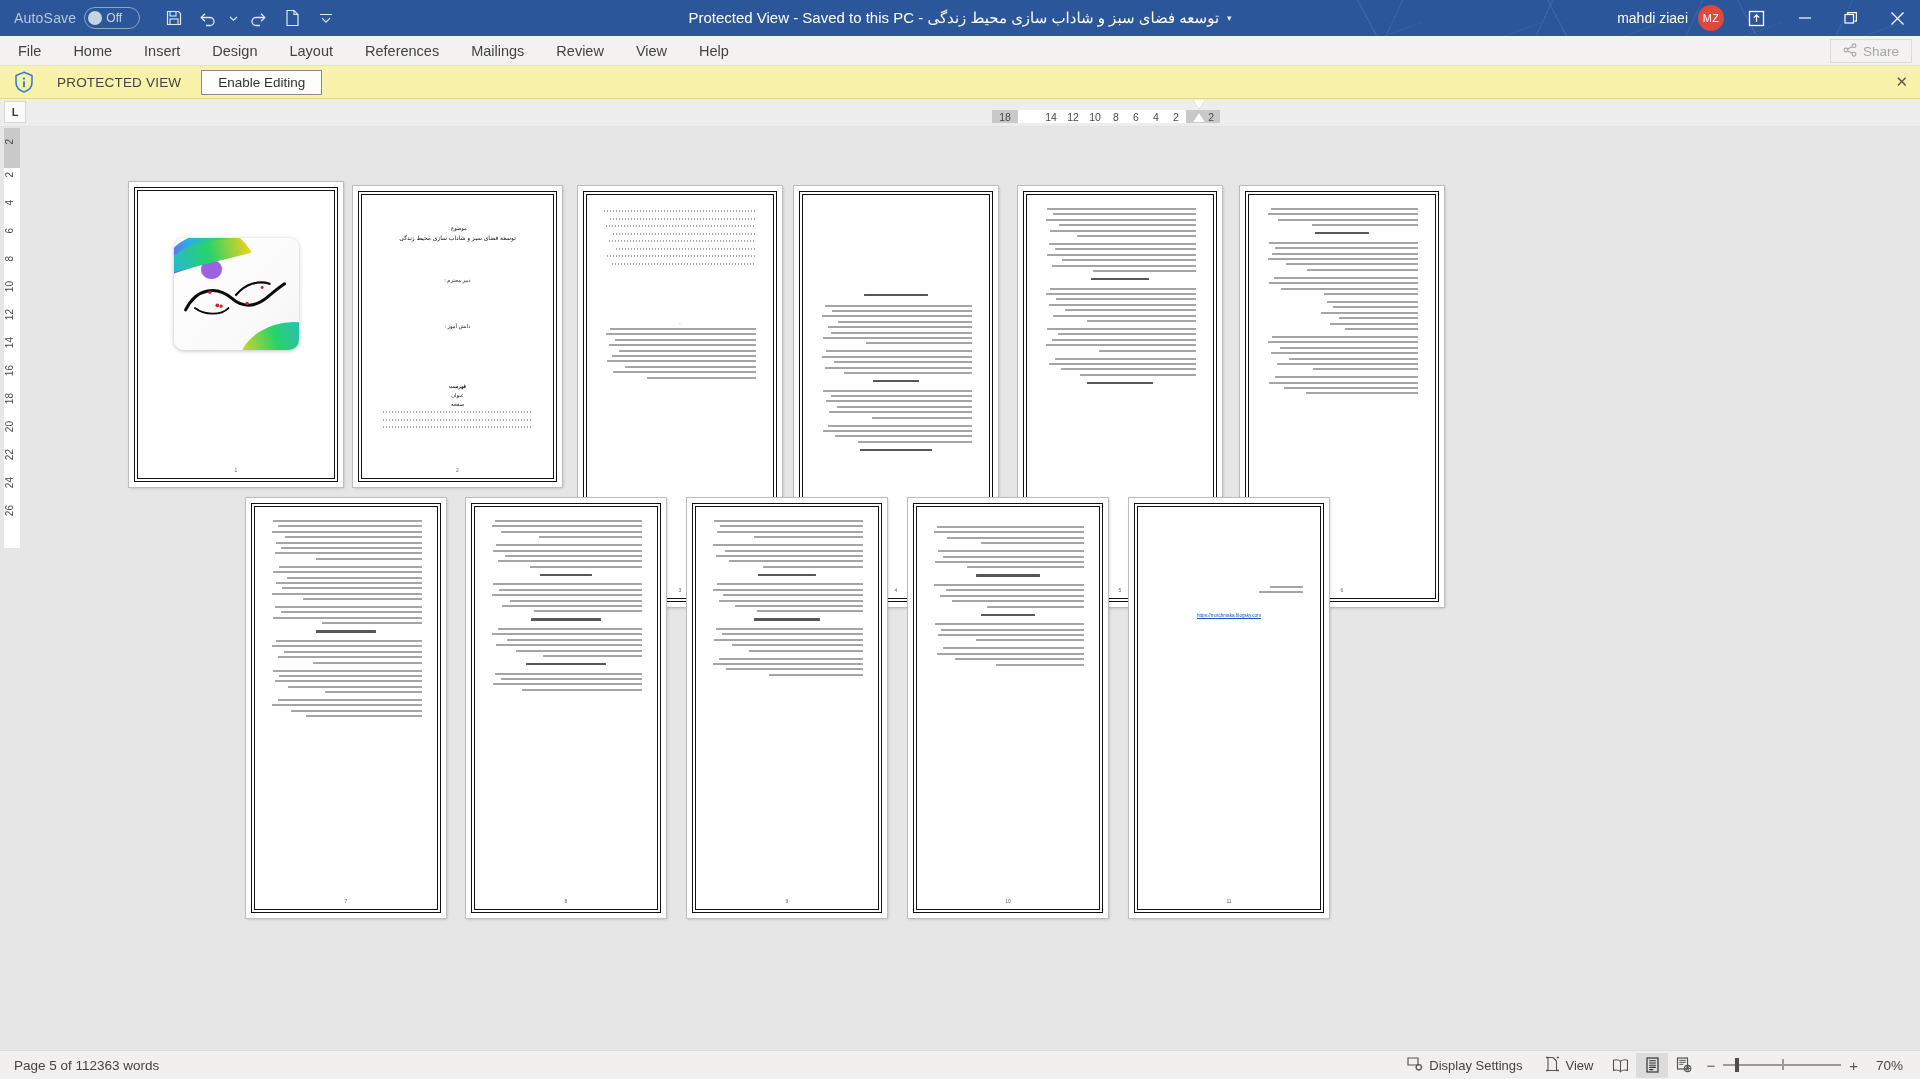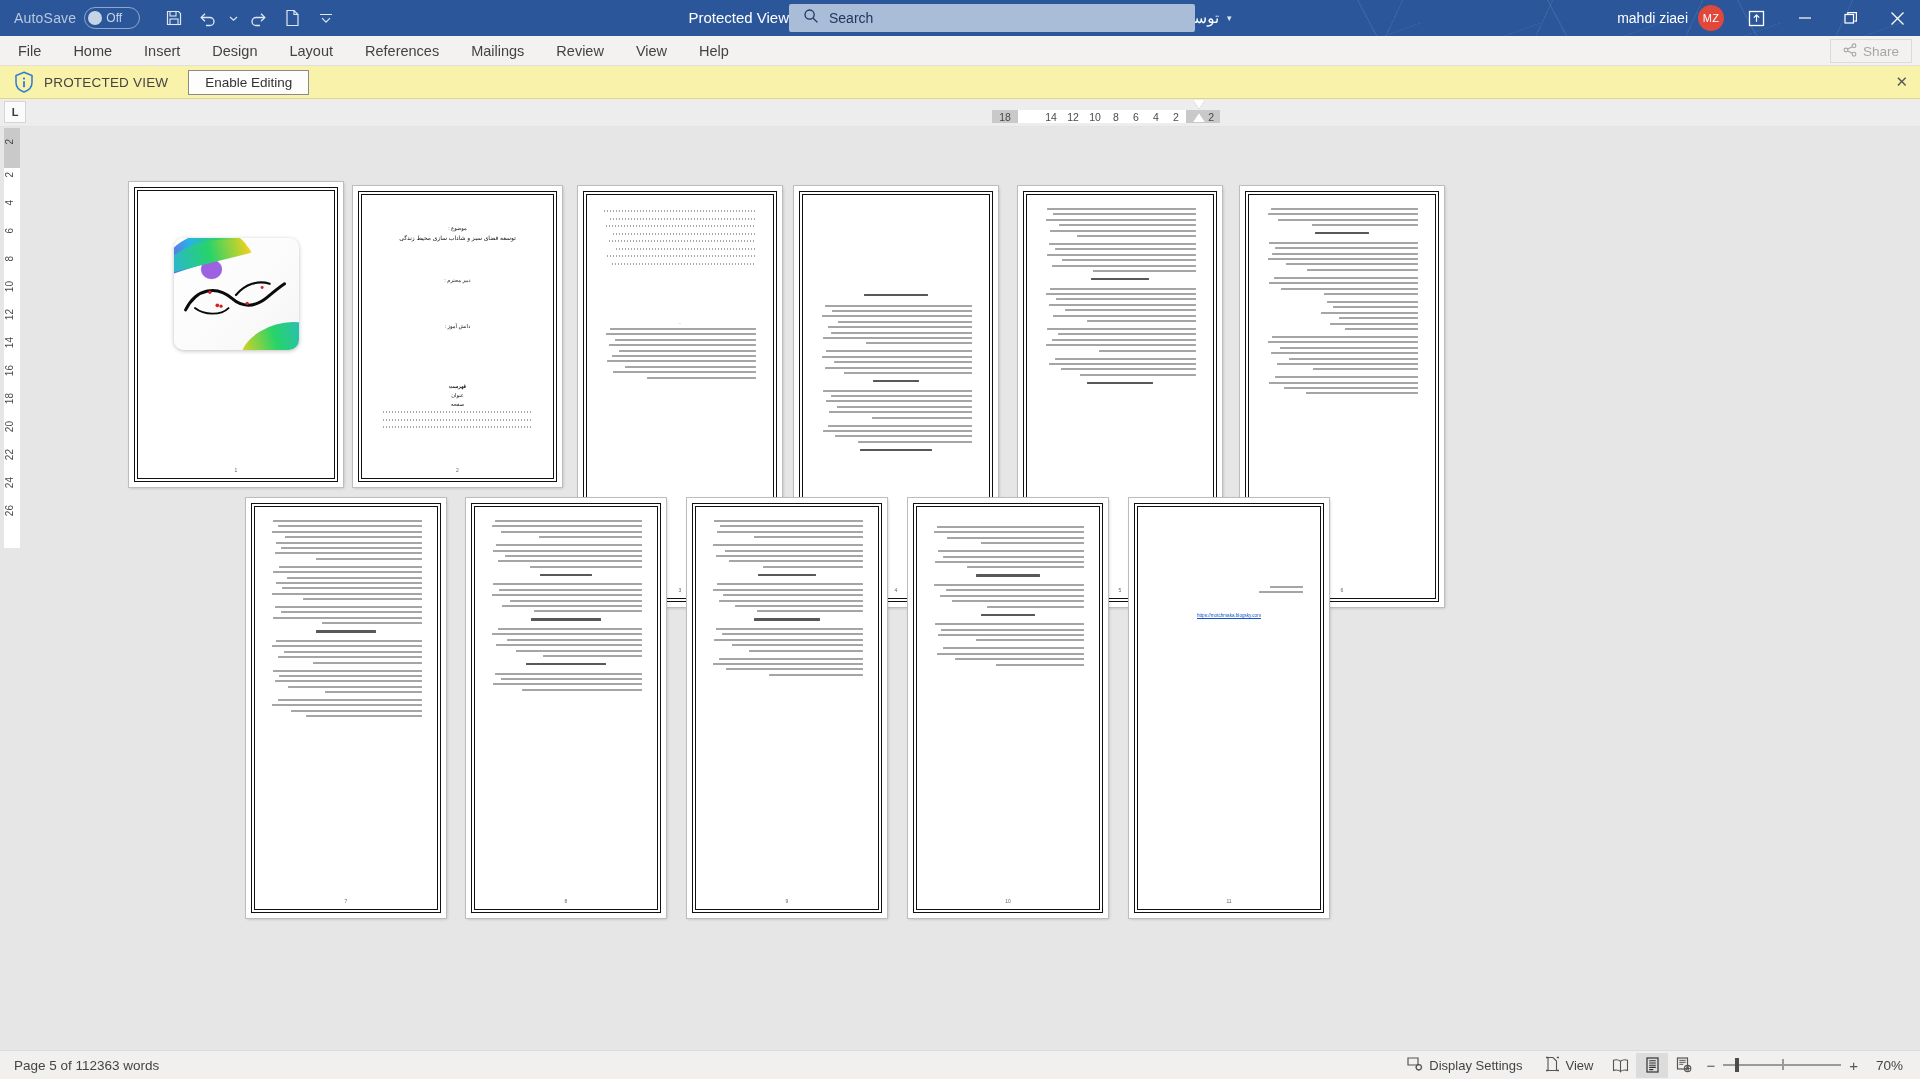--- a/index.html
+++ b/index.html
@@ -87,21 +87,21 @@
     height:24px; padding:0 12px; display:flex; align-items:center; gap:6px;
     font-size:13.5px; color:#a6a6a6; border:1px solid #dddbd9; background:#f3f2f1;
   }
 
   
   #protbar {
     height:33px; background:#f9f2ab; border-bottom:1px solid #e0d78b;
     display:flex; align-items:center; position:relative;
   }
   .shield { margin-left:14px; display:flex; align-items:center; }
-  .prot-strong { font-size:13.5px; color:#444; margin-left:10px; letter-spacing:.2px; }
+  .prot-strong { font-size:13.5px; color:#444; margin-left:23px; letter-spacing:.2px; }
   .prot-msg { font-size:13.5px; color:#444; margin-left:12px; }
   #enable-editing {
     margin-left:20px; height:25px; padding:8px 16px;
     background:#fdfdfb; border:1px solid #8a8a8a;
     font-size:13.5px; color:#333; display:flex; align-items:center;
   }
   #prot-close {
     position:absolute; right:12px; font-size:15px; color:#595959;
   }
 
@@ -261,29 +261,20 @@
           <path d="M2 4.5h12M4 8.2l4 4 4-4" fill="none" stroke="currentColor" stroke-width="1.2"></path>
         </svg>
     </span>
   </div>
 
   <div class="title-center">
     <span class="title-text">توسعه فضای سبز و شاداب سازی محیط زندگی  -  Protected View  -  Saved to this PC</span>
     <span class="title-caret">▾</span>
   </div>
 
-  <div id="searchbox">
-    <span>
-      <svg width="16" height="16" viewBox="0 0 16 16">
-          <circle cx="6.6" cy="6.6" r="4.6" fill="none" stroke="#20365c" stroke-width="1.3"></circle>
-          <path d="M10.2 10.2 14.4 14.4" stroke="#20365c" stroke-width="1.3"></path>
-        </svg>
-    </span>
-    <span class="ph">Search</span>
-  </div>
 
   <div class="acct">
     <span class="acct-name">mahdi ziaei</span>
     <span class="avatar">MZ</span>
   </div>
 
   <div class="wincontrols">
     <span class="wc ribbon-opt">
       <svg width="17" height="17" viewBox="0 0 17 17">
           <rect x="1.5" y="1.5" width="14" height="14" fill="none" stroke="currentColor" stroke-width="1.3"></rect>

